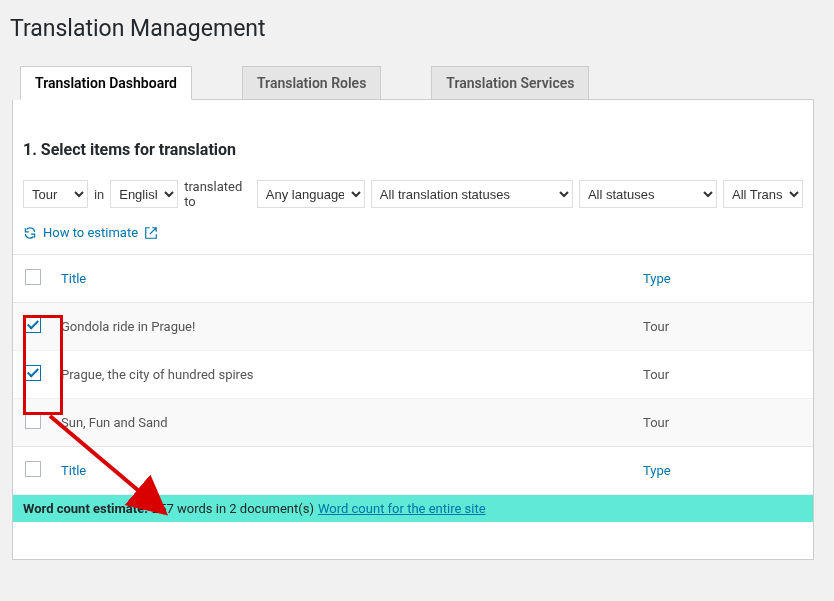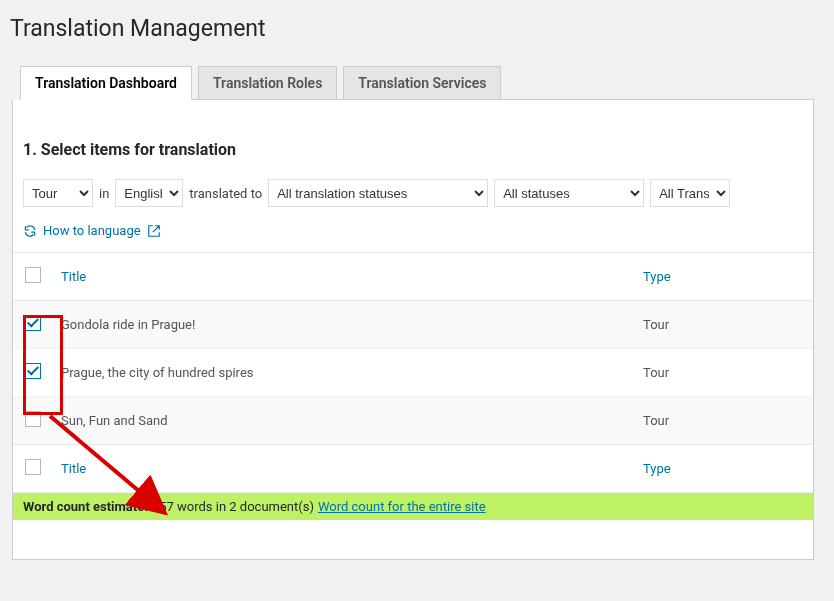--- a/index.html
+++ b/index.html
@@ -20,20 +20,21 @@
     font-weight: 400;
     margin: 0 0 20px 0;
     padding: 9px 0 4px 0;
     color: #23282d;
   }
   .tabs-wrapper {
     margin-left: 10px;
     display: flex;
     align-items: flex-end;
     border-bottom: 1px solid #ccc;
+    gap: 44px;
   }
   .tab {
     padding: 8px 14px;
     border: 1px solid #ccc;
     background: #e5e5e5;
     color: #555;
     margin-right: 6px;
     margin-bottom: -1px;
     cursor: pointer;
     font-size: 14px;
@@ -123,21 +124,21 @@
     content:"";
     position:absolute;
     left:4px; top:0px;
     width:4px; height:9px;
     border:solid #0073aa;
     border-width:0 2px 2px 0;
     transform: rotate(45deg);
   }
   tfoot th { border-top:1px solid #e5e5e5; border-bottom:1px solid #e5e5e5; }
   .estimate-bar {
-    background: #bef264;
+    background: #5eead4;
     padding: 6px 10px;
     font-size: 13px;
     display:flex;
     gap:4px;
     align-items:center;
     border-top:1px solid #eee;
     margin-top: -1px;
   }
   .estimate-bar .bold { font-weight:700; }
   .estimate-bar a { color:#0073aa; text-decoration:underline; cursor:pointer; }
@@ -179,37 +180,40 @@
 
       <div class="filters">
         <select style="width:70px;">
           <option>Tour</option>
         </select>
         <span>in</span>
         <select style="width:68px;">
           <option>English</option>
         </select>
         <span>translated to</span>
+        <select style="width:108px;">
+          <option>Any language</option>
+        </select>
         <select style="width:220px;">
           <option>All translation statuses</option>
         </select>
         <select style="width:150px;">
           <option>All statuses</option>
         </select>
         <select style="width:80px; overflow:hidden;">
           <option>All Transla</option>
         </select>
       </div>
 
       <div class="how-to">
         <svg viewBox="0 0 24 24" fill="none" stroke="#0073aa" stroke-width="2">
             <path d="M4 4v6h6M20 20v-6h-6"></path>
             <path d="M20 10a8 8 0 0 0-14-4M4 14a8 8 0 0 0 14 4"></path>
           </svg>
-        <span>How to language</span>
+        <span>How to estimate</span>
         <svg viewBox="0 0 24 24" width="12" height="12" fill="none" stroke="#0073aa" stroke-width="2">
             <path d="M14 3h7v7M10 14L21 3M21 14v7H3V3h7"></path>
           </svg>
       </div>
     </div>
 
     <table class="items">
       <thead>
         <tr>
           <th class="check-col"><input type="checkbox" style=""></th>

